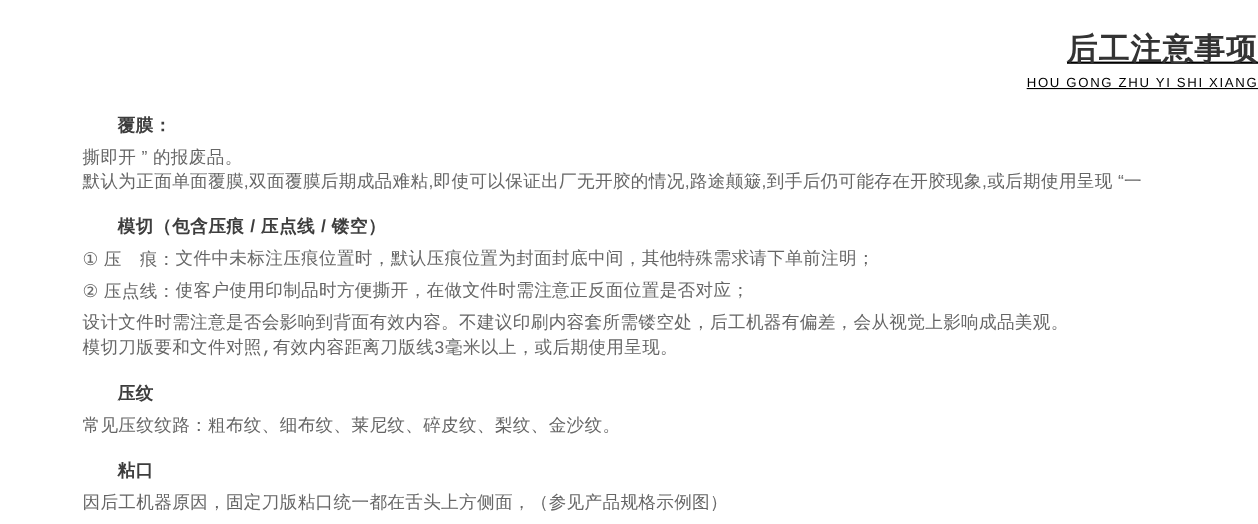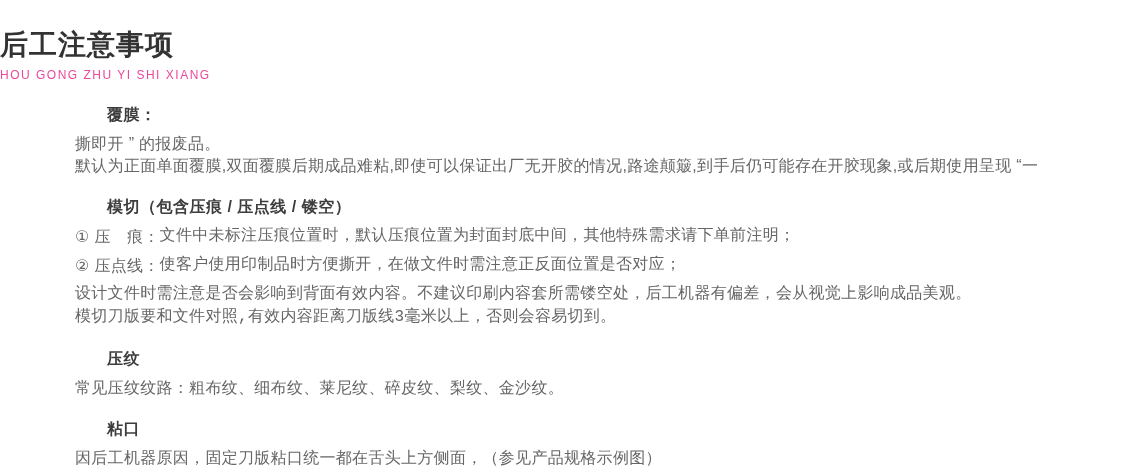--- a/index.html
+++ b/index.html
@@ -9,32 +9,32 @@
     background: #ffffff;
     font-family: "Liberation Sans", "DejaVu Sans", sans-serif;
     overflow: hidden;
   }
   .page {
     width: 1144px;
     height: 476px;
     background: #ffffff;
     padding-top: 28px;
   }
-  .header { text-align: left; }
+  .header { text-align: right; text-decoration: underline; }
   .page-title {
     font-size: 28px;
     font-weight: bold;
     color: #333333;
     letter-spacing: 1px;
     line-height: 1.2;
   }
   .page-subtitle {
     margin-top: 6px;
     font-size: 12px;
-    color: #ec4899;
+    color: #000000;
     letter-spacing: 1.5px;
   }
   .content {
     padding: 0 70px 0 75px;
     margin-top: 22px;
   }
   .section { margin-bottom: 19px; }
   .section-heading {
     font-size: 16px;
     font-weight: bold;
@@ -97,21 +97,21 @@
         </div>
         <div class="item">
           <span class="item-label">② 压点线：</span>
           <div class="item-content">
             <div class="item-line">使客户使用印制品时方便撕开，在做文件时需注意正反面位置是否对应；</div>
           </div>
         </div>
         <div class="item">
           <div class="item-content">
             <div class="item-line">设计文件时需注意是否会影响到背面有效内容。不建议印刷内容套所需镂空处，后工机器有偏差，会从视觉上影响成品美观。</div>
-            <div class="item-line">模切刀版要和文件对照,有效内容距离刀版线3毫米以上，否则会容易切到。</div>
+            <div class="item-line">模切刀版要和文件对照,有效内容距离刀版线3毫米以上，或后期使用呈现。</div>
           </div>
         </div>
       </div>
       <div class="section">
         <div class="section-heading">压纹</div>
         <div class="para-line">常见压纹纹路：粗布纹、细布纹、莱尼纹、碎皮纹、梨纹、金沙纹。</div>
       </div>
       <div class="section">
         <div class="section-heading">粘口</div>
         <div class="para-line">因后工机器原因，固定刀版粘口统一都在舌头上方侧面，（参见产品规格示例图）</div>

